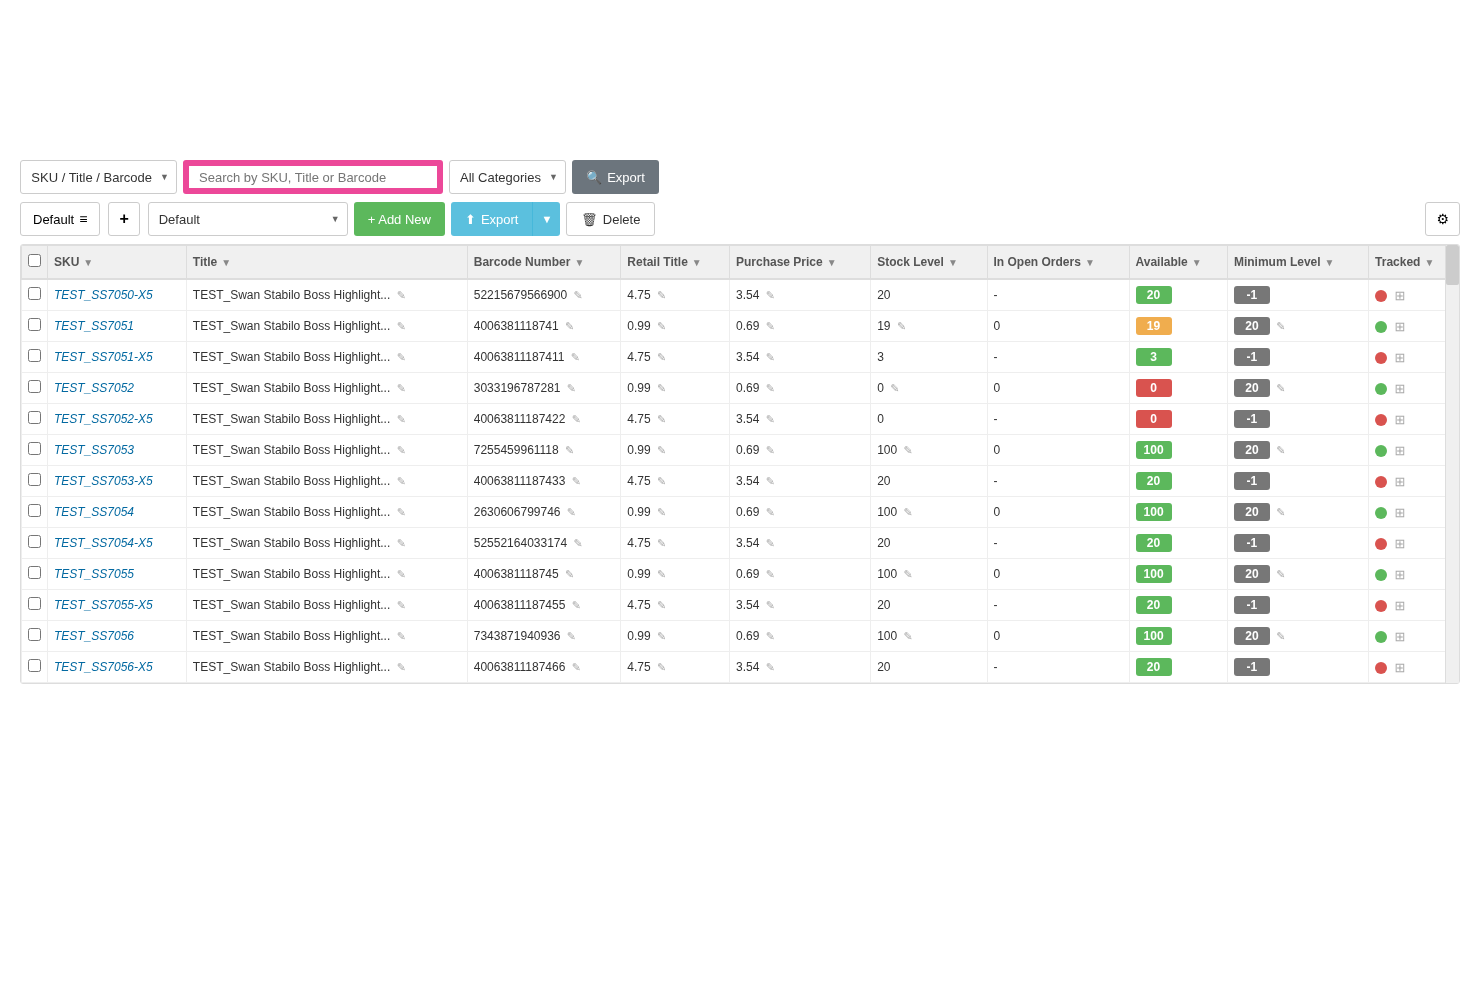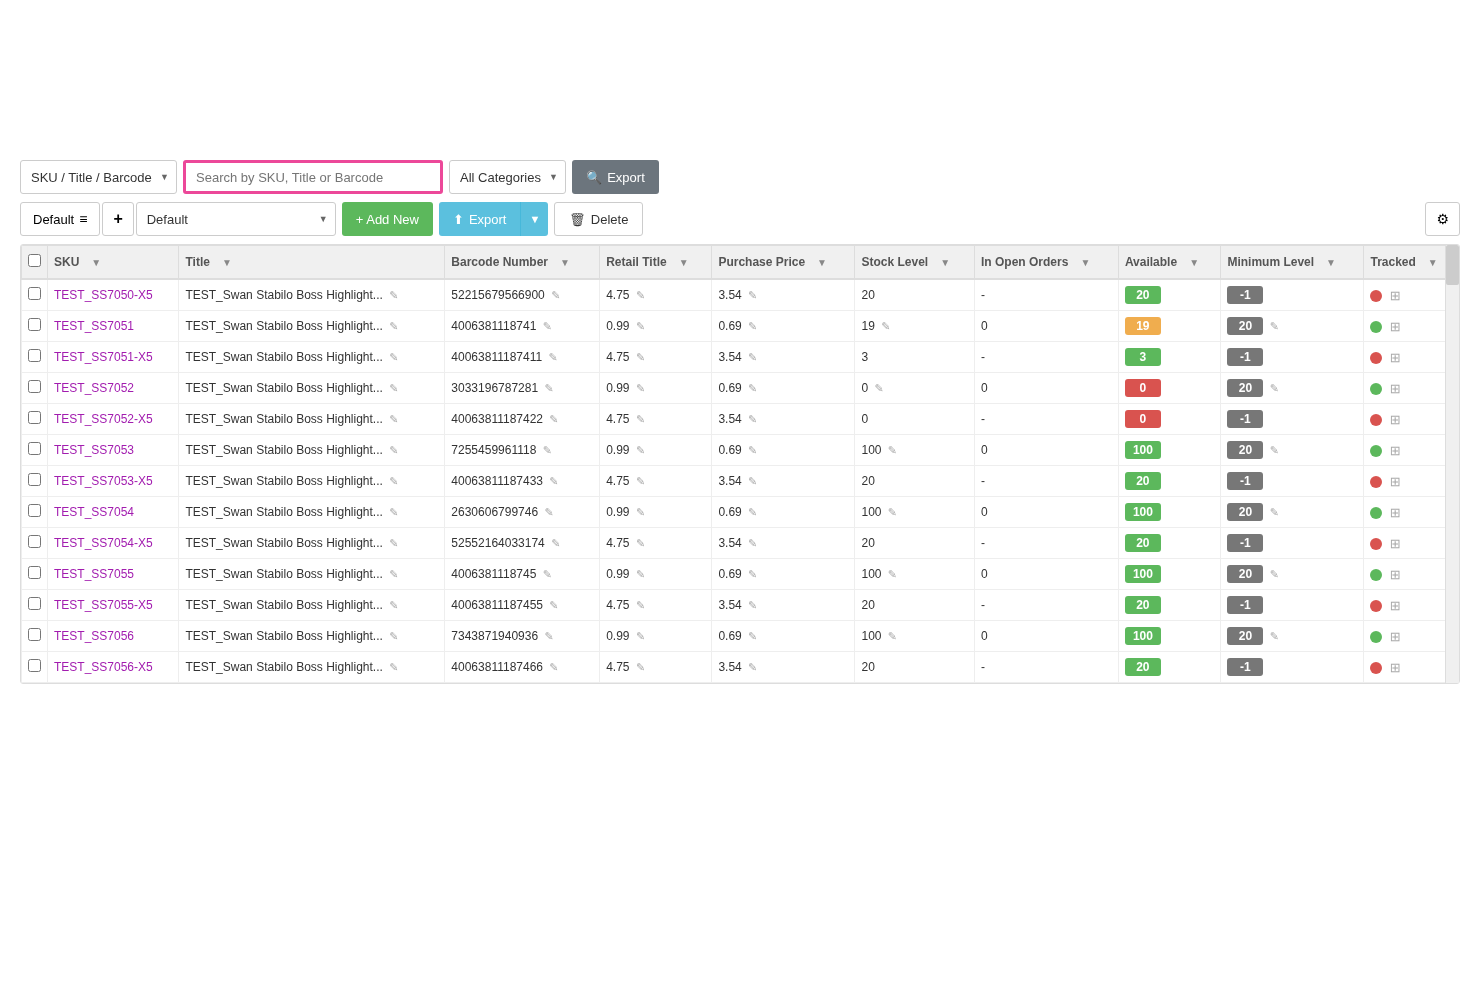--- a/index.html
+++ b/index.html
@@ -28,33 +28,34 @@
     .filter-select {
       appearance: none;
       background: #fff;
       border: 1px solid #ccc;
       border-radius: 3px;
       padding: 6px 24px 6px 10px;
       font-size: 13px;
       color: #333;
       cursor: pointer;
       height: 34px;
+      text-align: right;
     }
 
     .filter-select-wrapper::after {
       content: '▼';
       font-size: 9px;
       position: absolute;
       right: 8px;
       color: #666;
       pointer-events: none;
     }
 
     .search-input {
-      border: 3px solid #ec4899;
+      border: 6px solid #ec4899;
       border-radius: 3px;
       padding: 6px 10px;
       font-size: 13px;
       width: 260px;
       height: 34px;
       color: #999;
     }
 
     .search-button {
       background: #6c757d;
@@ -66,21 +67,21 @@
       cursor: pointer;
       height: 34px;
       display: flex;
       align-items: center;
       gap: 5px;
     }
 
     .action-row {
       display: flex;
       align-items: flex-end;
-      gap: 2px;
+      gap: 8px;
       margin-bottom: 8px;
     }
 
     .default-btn {
       background: #fff;
       border: 1px solid #ccc;
       border-radius: 3px;
       padding: 6px 12px;
       font-size: 13px;
       cursor: pointer;
@@ -204,21 +205,21 @@
       text-align: left;
       font-weight: 600;
       color: #555;
       white-space: nowrap;
       border: 1px solid #ddd;
     }
 
     .data-table th .col-header {
       display: flex;
       align-items: center;
-      gap: 12px;
+      gap: 4px;
     }
 
     .filter-icon {
       color: #888;
       font-size: 10px;
     }
 
     .data-table tbody tr {
       border-bottom: 1px solid #eee;
     }
@@ -228,23 +229,24 @@
       border: 1px solid #eee;
       vertical-align: middle;
     }
 
     .checkbox-cell {
       width: 24px;
       text-align: center;
     }
 
     .sku-link {
-      color: #a21caf;
+      color: #0369a1;
       text-decoration: none;
       font-weight: 500;
+      font-style: italic;
     }
 
     .edit-icon {
       color: #aaa;
       font-size: 11px;
       cursor: pointer;
       margin-left: 3px;
     }
 
     .available-badge {

